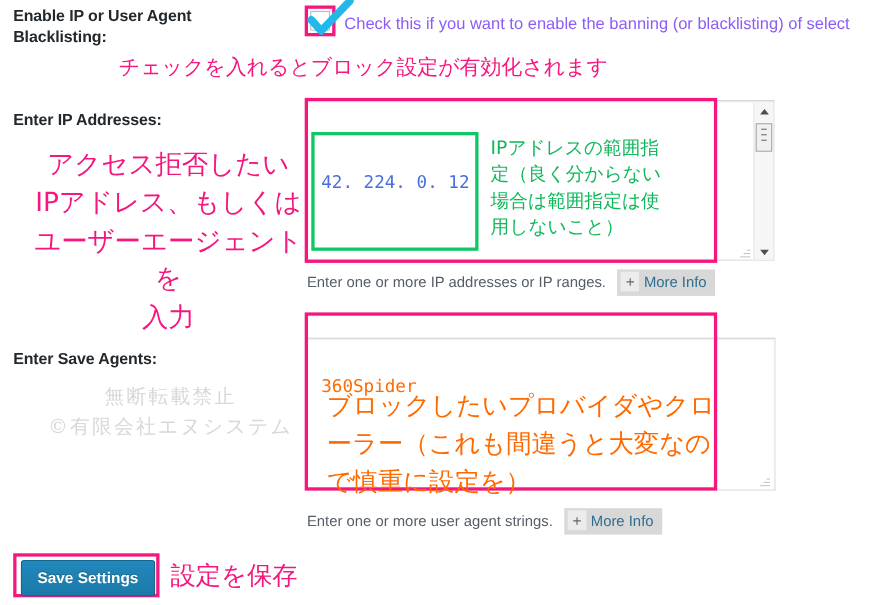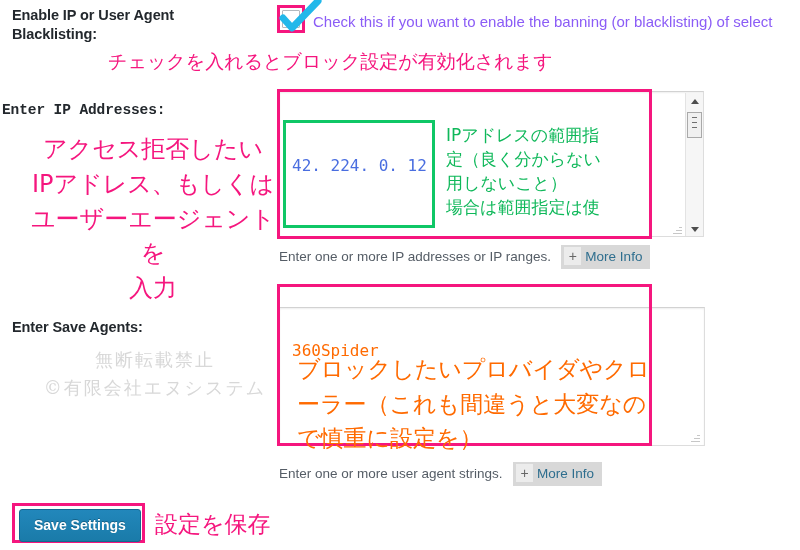--- a/index.html
+++ b/index.html
@@ -233,21 +233,21 @@
   <div class="abs cb-check" style="left:278px; top:0px; width:48px; height:36px;">
     <svg width="48" height="36" viewBox="0 0 48 36">
       <path d="M5 18 L14 28 L40 1" fill="none" stroke="#22b8ea" stroke-width="7" stroke-linecap="round" stroke-linejoin="round"></path>
     </svg>
   </div>
 
   <div class="abs cb-caption" style="left:313px; top:13px;">Check this if you want to enable the banning (or blacklisting) of select</div>
 
   <div class="abs annot" style="left:108px; top:48px; font-size:19px;">チェックを入れるとブロック設定が有効化されます</div>
 
-  <div class="abs form-label" style="left:2px; top:101px;font-family:Liberation Mono, monospace;">Enter IP Addresses:</div>
+  <div class="abs form-label" style="left:12px; top:101px;">Enter IP Addresses:</div>
 
   <div class="abs annot" style="left:22px; top:132px; width:262px; text-align:center; font-size:24px;">
     <div>アクセス拒否したい</div>
     <div>IPアドレス、もしくは</div>
     <div>ユーザーエージェントを</div>
     <div>入力</div>
   </div>
 
   <div class="abs ta" style="left:279px; top:91px; width:425px; height:146px;">
     <div class="ta-content ip-text abs" style="left:12px; top:6px;">
@@ -278,22 +278,22 @@
     </div>
   </div>
 
   <div class="abs box-pink" style="left:277px; top:89px; width:375px; height:150px;"></div>
 
   <div class="abs box-green" style="left:283px; top:120px; width:152px; height:108px;"></div>
 
   <div class="abs annot-green" style="left:446px; top:123px; font-size:17px;">
     <div>IPアドレスの範囲指</div>
     <div>定（良く分からない</div>
+    <div>場合は範囲指定は使</div>
     <div>用しないこと）</div>
-    <div>場合は範囲指定は使</div>
   </div>
 
   <div class="abs" style="left:279px; top:245px;">
     <span class="help-text">Enter one or more IP addresses or IP ranges.</span>
     <span class="more-info" style="margin-left:6px;">
       <span class="plus">+</span><span>More Info</span>
     </span>
   </div>
 
   <div class="abs form-label" style="left:12px; top:318px;">Enter Save Agents:</div>

